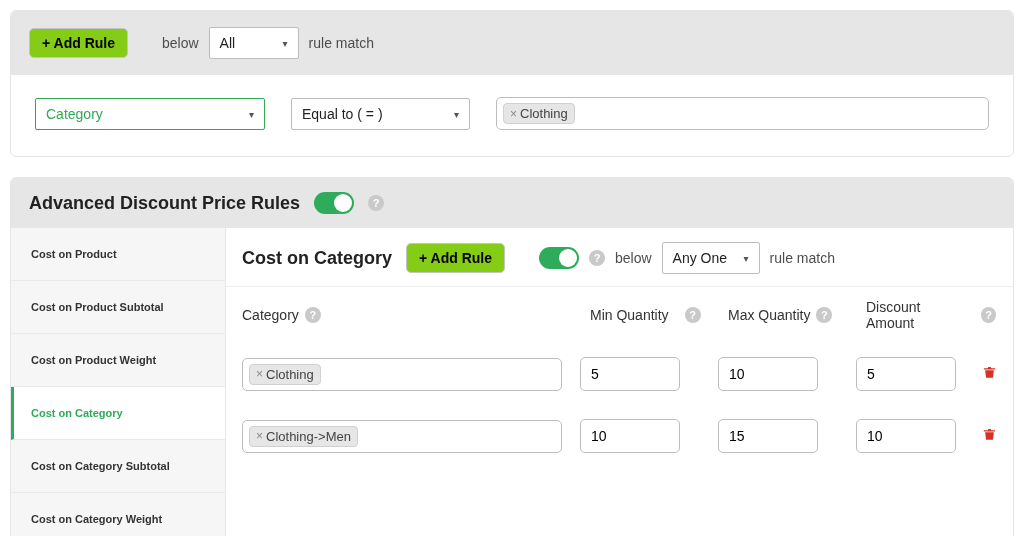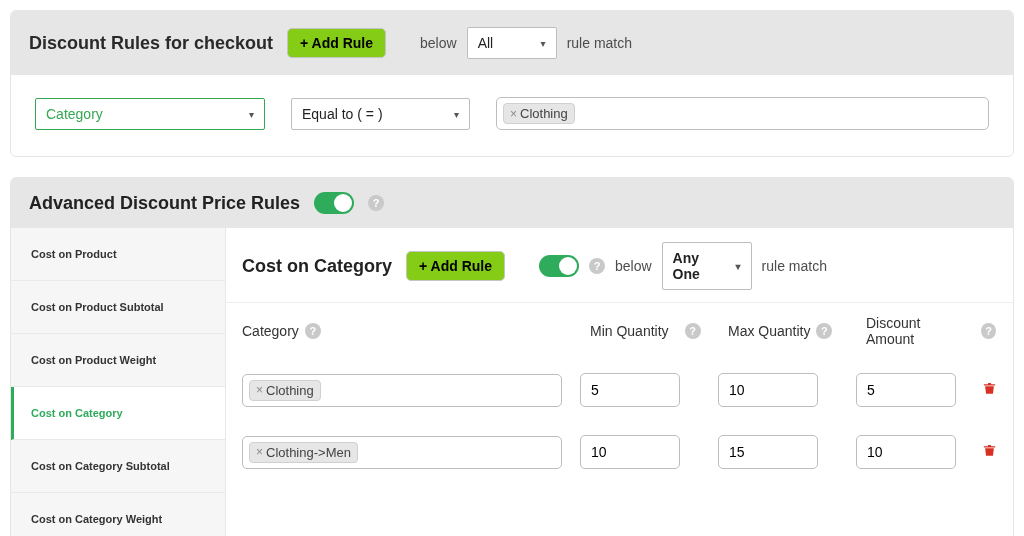--- a/index.html
+++ b/index.html
@@ -146,21 +146,20 @@
   }
   .trash { color: #d93025; cursor: pointer; font-size: 16px; margin-left: 8px; }
   .chip-box.cat { width: 320px; }
   .spacer-right-header { display:flex; align-items:center; gap:10px; margin-left:20px; }
 </style>
 </head>
 <body>
 
 <div class="panel">
   <div class="panel-header">
-    <h2>Discount Rules for checkout</h2>
     <button class="btn">+ Add Rule</button>
     <div class="spacer-right-header">
       <span class="muted">below</span>
       <div class="select" style="width:90px;">
         <span>All</span>
         <span class="chev">▾</span>
       </div>
       <span class="muted">rule match</span>
     </div>
   </div>
@@ -202,21 +201,21 @@
     <div class="content">
       <div class="content-header">
         <h3>Cost on Category</h3>
         <button class="btn">+ Add Rule</button>
         <div style="display:flex;align-items:center;gap:10px;margin-left:20px;">
           <span class="toggle">
               <span class="knob"></span>
             </span>
           <span class="help">?</span>
           <span class="muted">below</span>
-          <div class="select" style="width:90px;font-weight:bold;">
+          <div class="select" style="width:98px;">
             <span>Any One</span>
             <span class="chev">▾</span>
           </div>
           <span class="muted">rule match</span>
         </div>
       </div>
 
       <div class="col-headers">
         <div class="col-cat">
           <span>Category</span>

